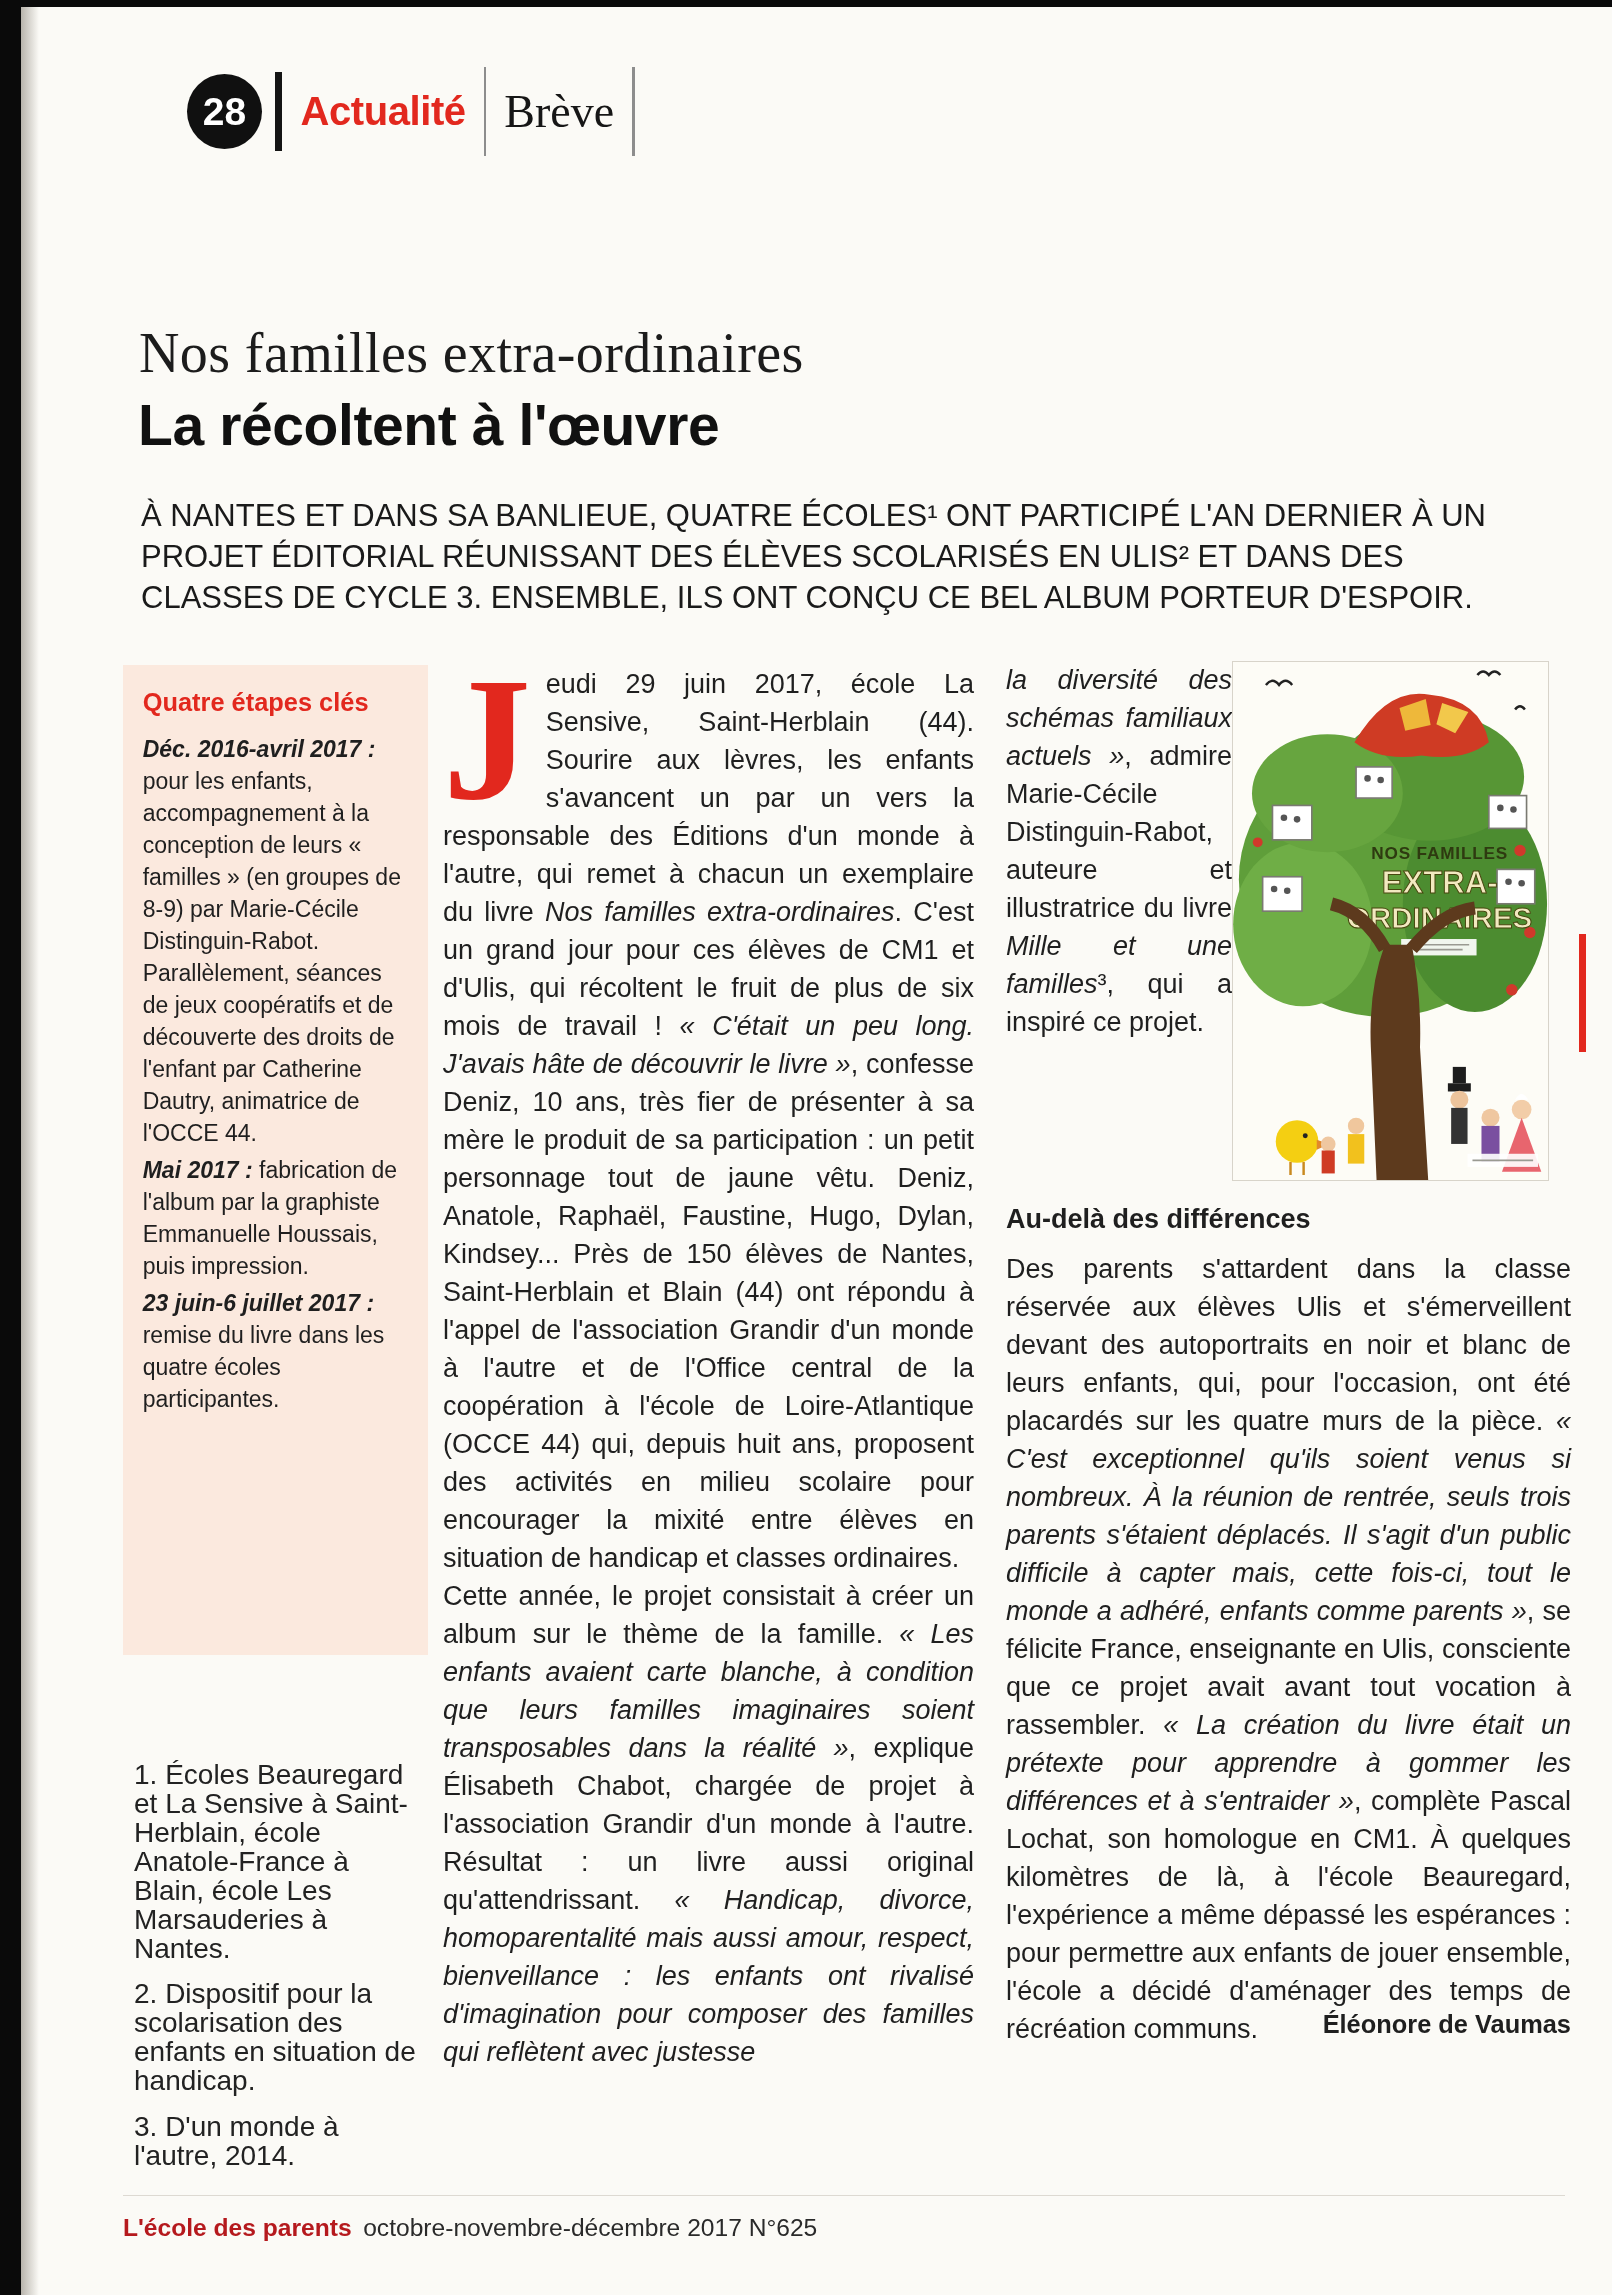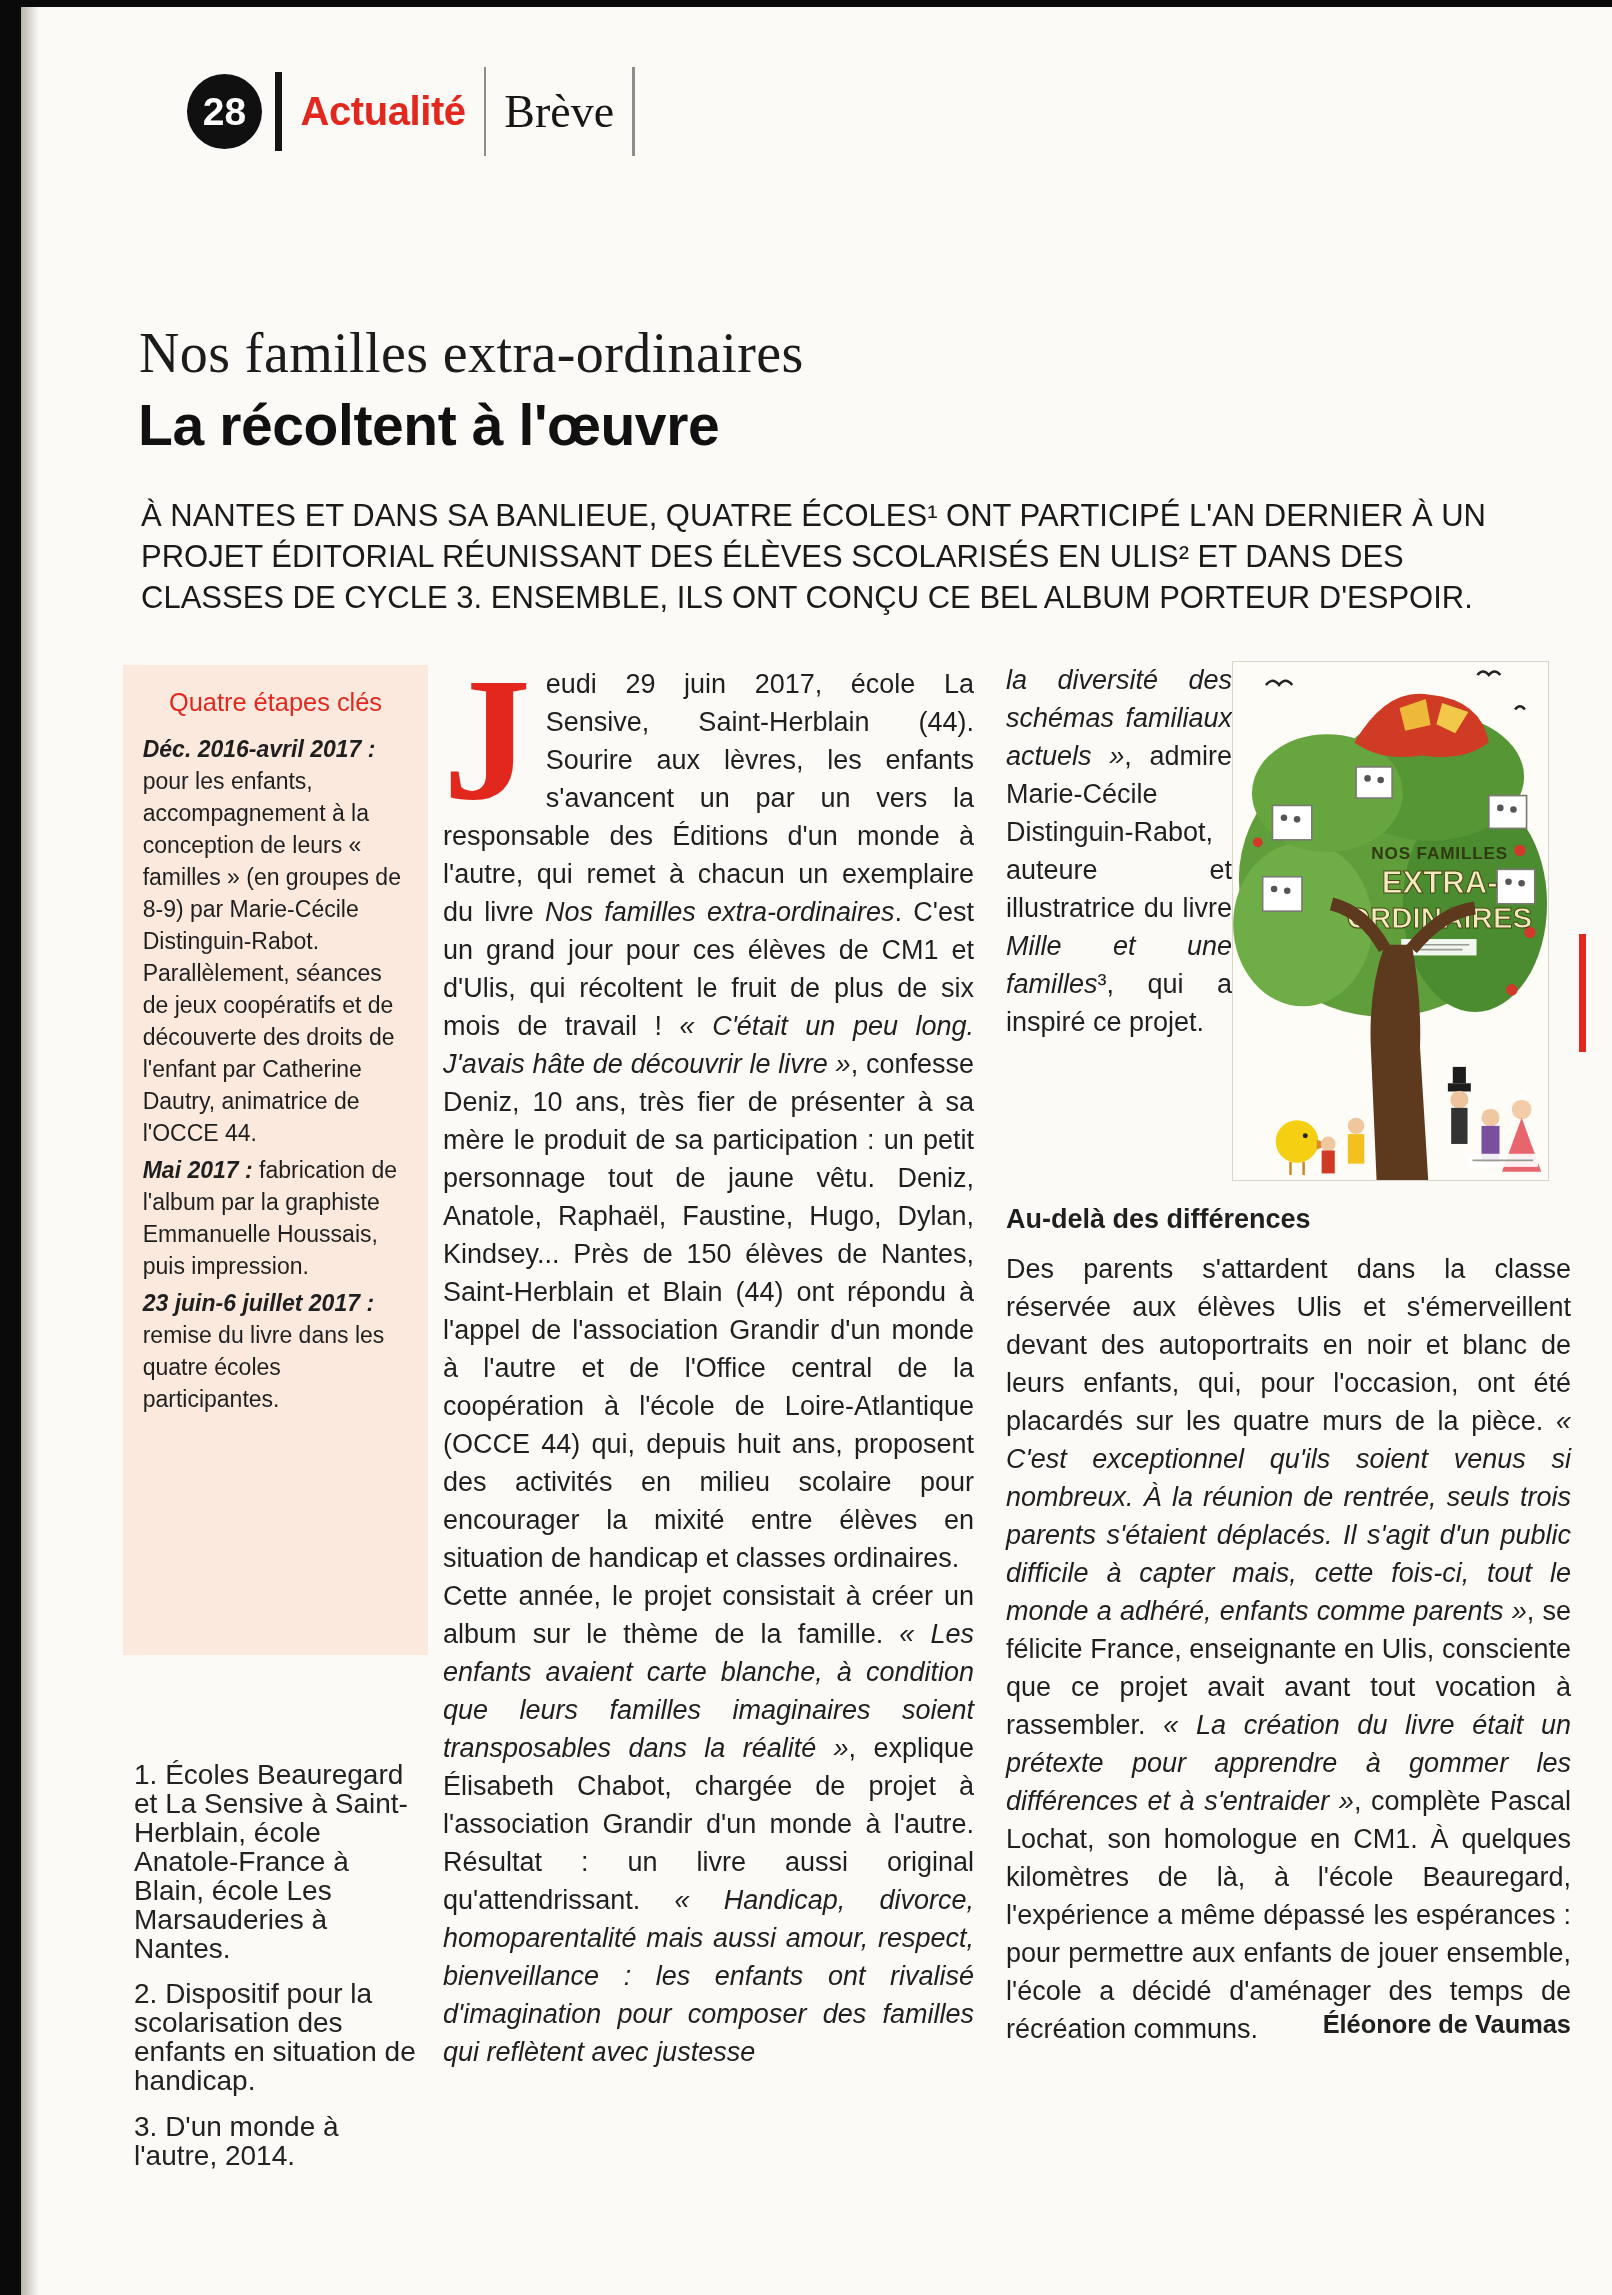--- a/index.html
+++ b/index.html
@@ -30,21 +30,21 @@
   .kicker{position:absolute;left:139px;top:321px;margin:0;
     font-family:"Liberation Serif",serif;font-size:56px;font-weight:400;color:#1c1c1c;letter-spacing:0.4px;}
   .title{position:absolute;left:138px;top:392px;margin:0;
     font-size:57px;font-weight:700;color:#111;letter-spacing:-0.4px;}
   .lede{position:absolute;left:141px;top:495px;width:1401px;margin:0;
     font-size:31px;line-height:41px;color:#1a1a1a;}
 
   
   .sidebar{position:absolute;left:123px;top:665px;width:305px;min-height:990px;
     box-sizing:border-box;background:#fbe9de;padding:23px 19.7px;}
-  .sb-title{margin:0 0 16.4px 0;color:#e2281e;font-size:25.4px;font-weight:400;text-align:center;}
+  .sb-title{margin:0 0 16.4px 0;color:#e2281e;font-size:25.4px;font-weight:700;}
   .sb-entry{margin:0 0 4.9px 0;font-size:23px;line-height:32px;}
   .sb-date{font-weight:700;font-style:italic;}
 
   
   .footnotes{position:absolute;left:134px;top:1760px;width:285px;}
   .footnotes p{margin:0 0 16.4px 0;font-size:28px;line-height:29px;color:#222;}
 
   
   .col-main{position:absolute;left:443px;top:665px;width:531px;}
   .col-right{position:absolute;left:1006px;top:661px;width:565px;}
@@ -203,15 +203,18 @@
         </svg>
       </div>
     </div>
     <h4 class="subhead">Au-delà des différences</h4>
     <p class="body-p"><span>Des parents s'attardent dans la classe réservée aux élèves Ulis et s'émerveillent devant des autoportraits en noir et blanc de leurs enfants, qui, pour l'occasion, ont été placardés sur les quatre murs de la pièce. </span><span class="seg-i">« C'est exceptionnel qu'ils soient venus si nombreux. À la réunion de rentrée, seuls trois parents s'étaient déplacés. Il s'agit d'un public difficile à capter mais, cette fois-ci, tout le monde a adhéré, enfants comme parents »</span><span>, se félicite France, enseignante en Ulis, consciente que ce projet avait avant tout vocation à rassembler. </span><span class="seg-i">« La création du livre était un prétexte pour apprendre à gommer les différences et à s'entraider »</span><span>, complète Pascal Lochat, son homologue en CM1. À quelques kilomètres de là, à l'école Beauregard, l'expérience a même dépassé les espérances : pour permettre aux enfants de jouer ensemble, l'école a décidé d'aménager des temps de récréation communs.</span></p>
     <div class="byline">Éléonore de Vaumas</div>
   </div>
 
   <div class="red-tick"></div>
 
+  <div class="footer">
+    <span class="mag">L'école des parents</span><span class="issue">octobre-novembre-décembre 2017  N°625</span>
+  </div>
 
 </div>
 
 
 </body></html>

